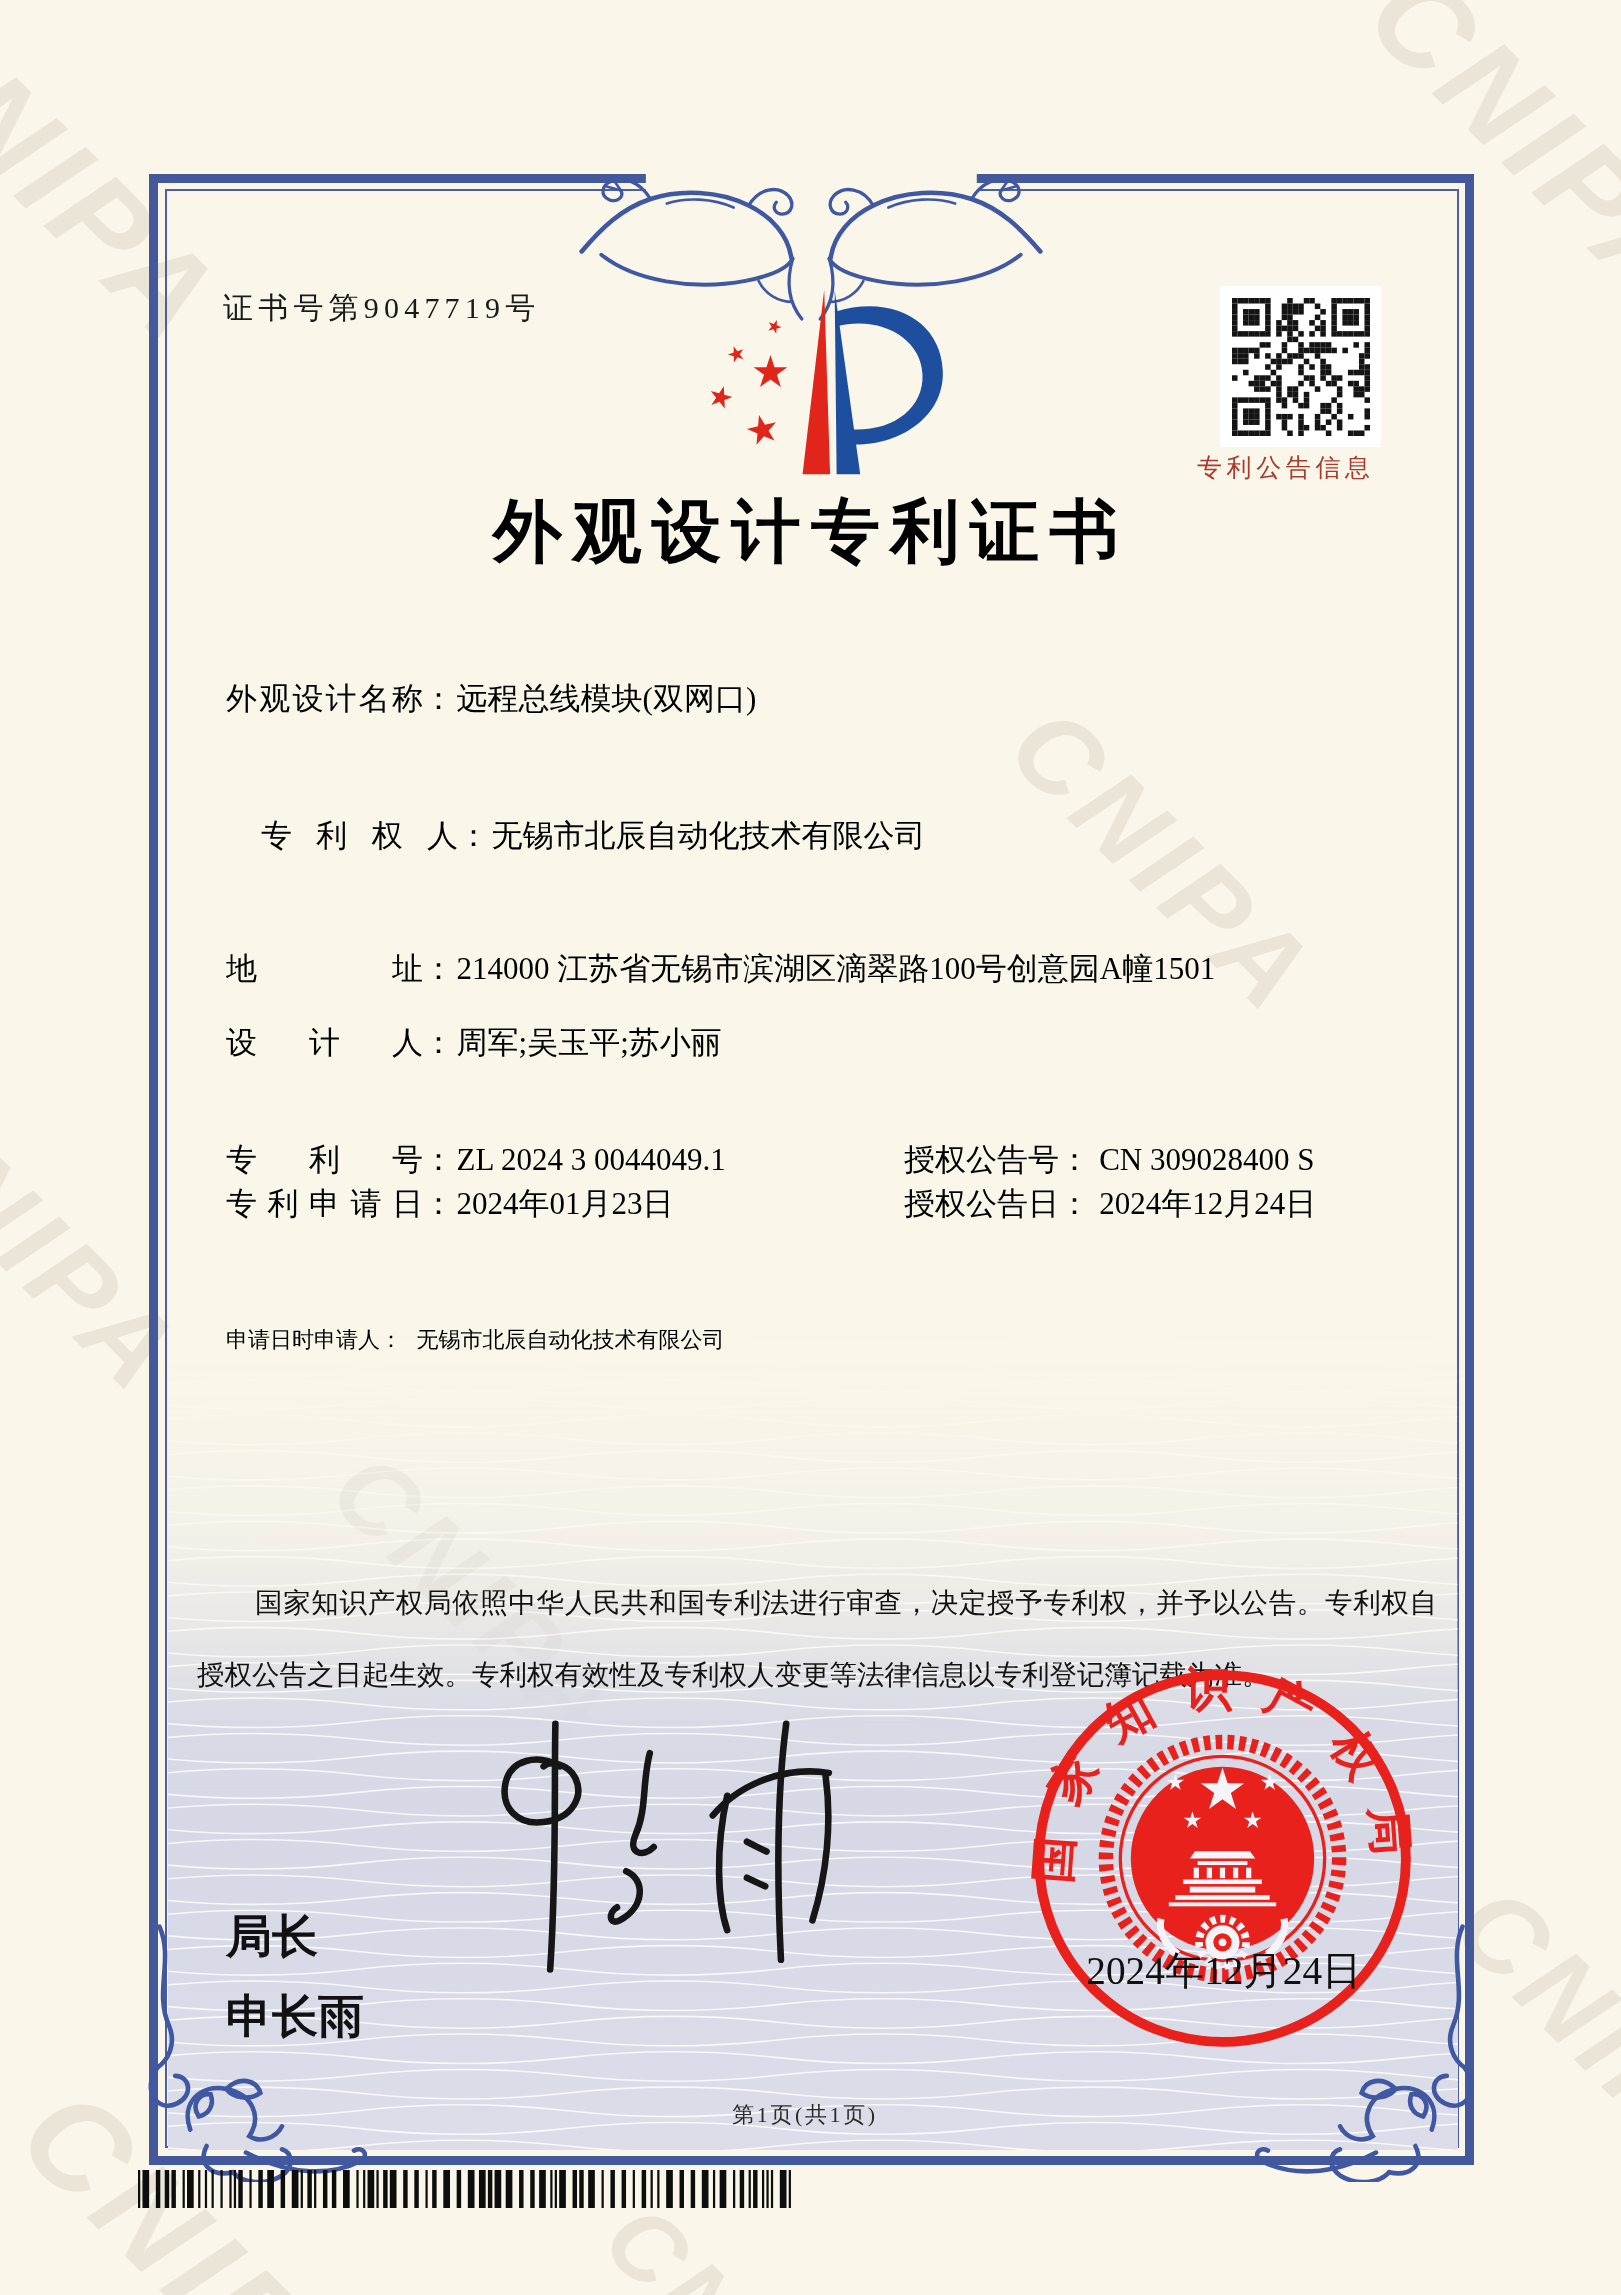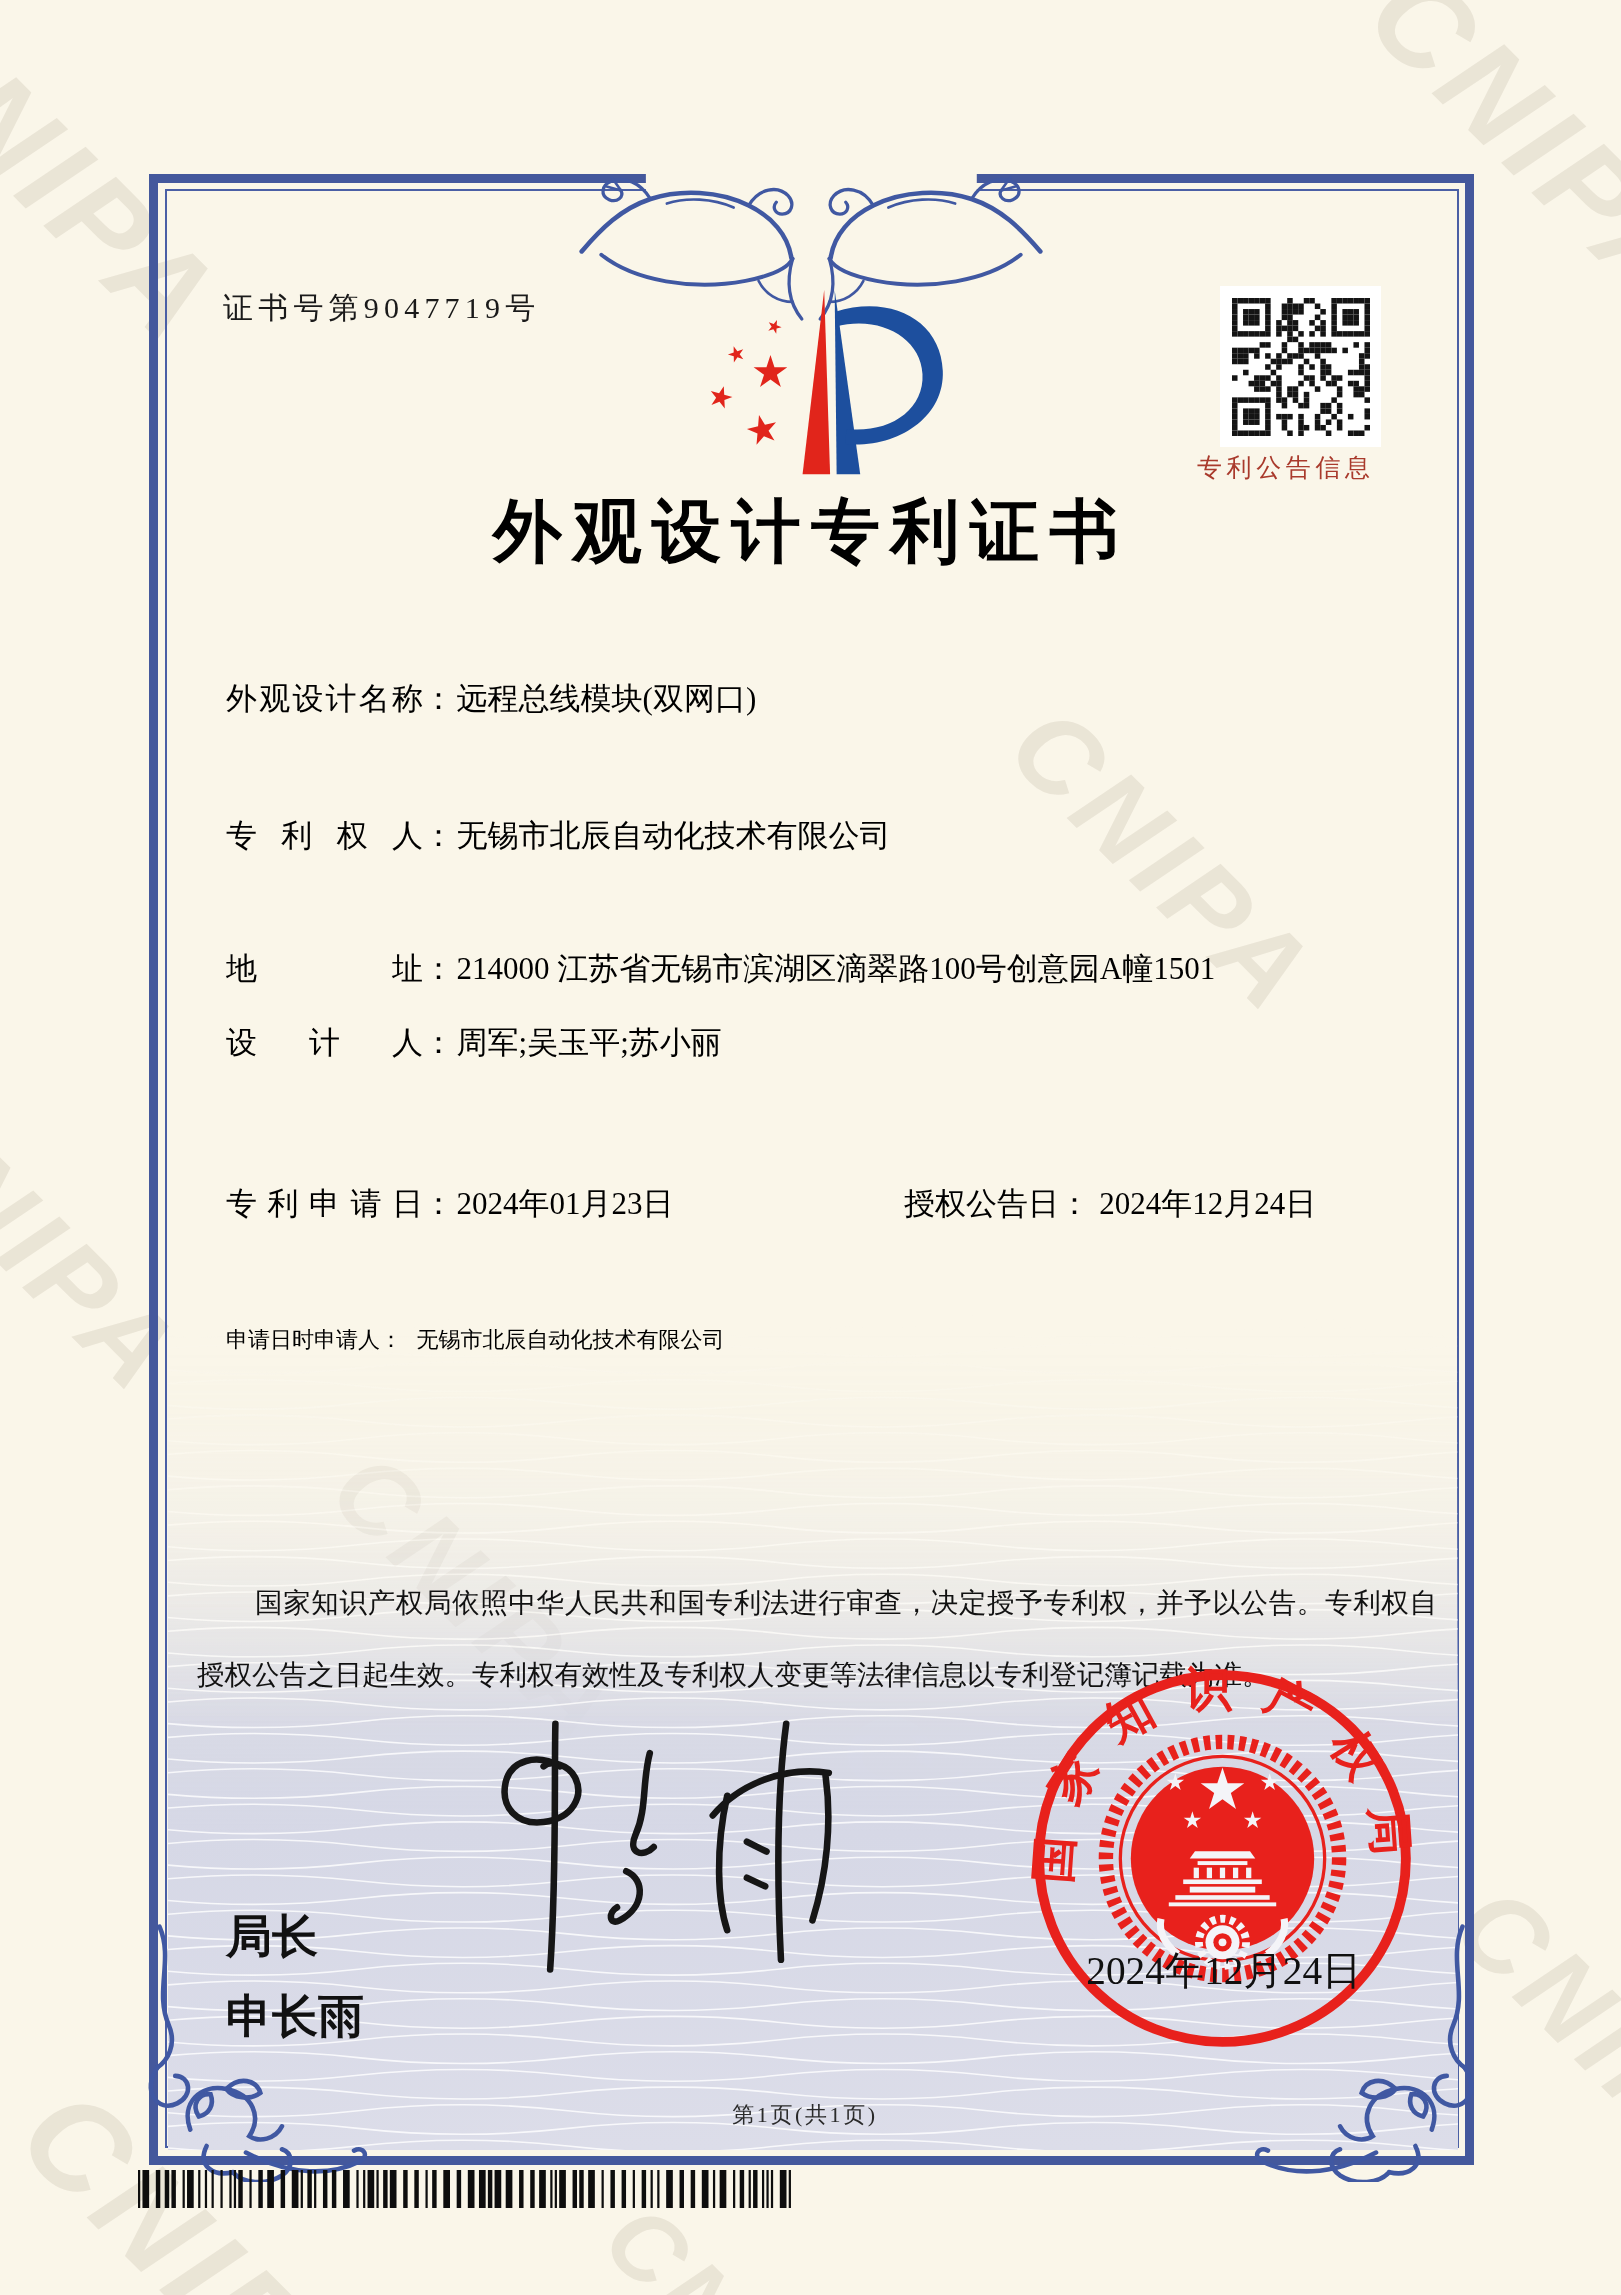--- a/index.html
+++ b/index.html
@@ -468,32 +468,36 @@
       <rect x="161" y="168" width="7" height="7"></rect>
     </svg>
   <div class="abs qr-label">专利公告信息</div>
 
   <div class="abs row" style="top:678px;">
     <span class="lb">外观设计名称</span><span class="cl">：</span><span class="val">远程总线模块(双网口)</span>
   </div>
 
   <div class="abs title">外观设计专利证书</div>
 
-  <div class="abs row" style="top:815px;">
+  <div class="abs row" style="top:815px;margin-left:35px;">
     <span class="lb">专利权人</span><span class="cl">：</span><span class="val">无锡市北辰自动化技术有限公司</span>
   </div>
 
   <div class="abs row" style="top:920px;margin-top:28px;">
     <span class="lb">地址</span><span class="cl">：</span><span class="val">214000 江苏省无锡市滨湖区滴翠路100号创意园A幢1501</span>
   </div>
 
   <div class="abs row" style="top:1022px;">
     <span class="lb">设计人</span><span class="cl">：</span><span class="val">周军;吴玉平;苏小丽</span>
   </div>
 
+  <div class="abs row" style="top:1139px;">
+    <span class="lb">专利号</span><span class="cl">：</span><span class="val">ZL 2024 3 0044049.1</span>
+    <span class="rcol"><span>授权公告号</span><span>：</span><span style="margin-left:9.2px;">CN 309028400 S</span></span>
+  </div>
 
   <div class="abs row" style="top:1183px;">
     <span class="lb">专利申请日</span><span class="cl">：</span><span class="val">2024年01月23日</span>
     <span class="rcol"><span>授权公告日</span><span>：</span><span style="margin-left:9.2px;">2024年12月24日</span></span>
   </div>
 
   <div class="abs row row-sm" style="top:1325px;">
     <span>申请日时申请人</span><span>：</span><span style="margin-left:14.4px;">无锡市北辰自动化技术有限公司</span>
   </div>
 

